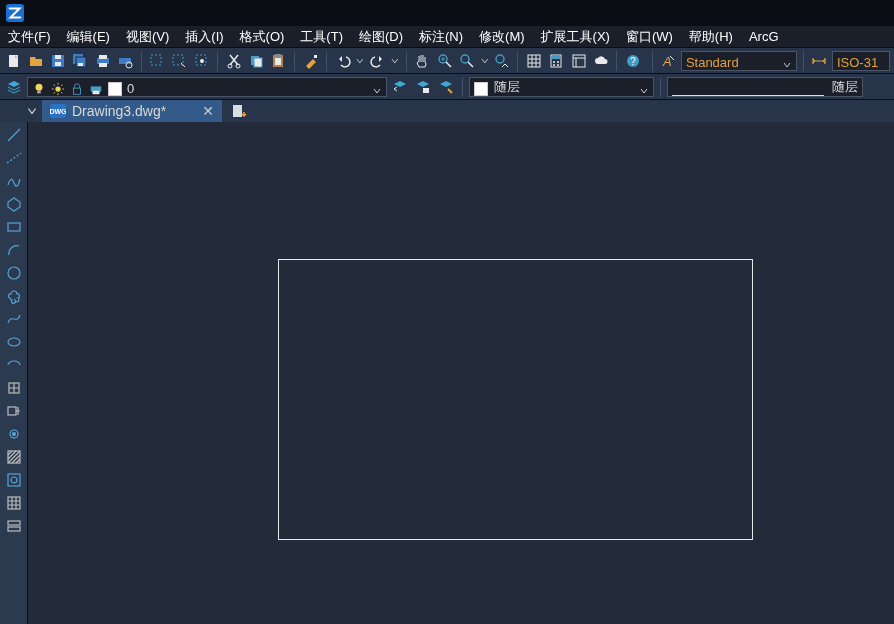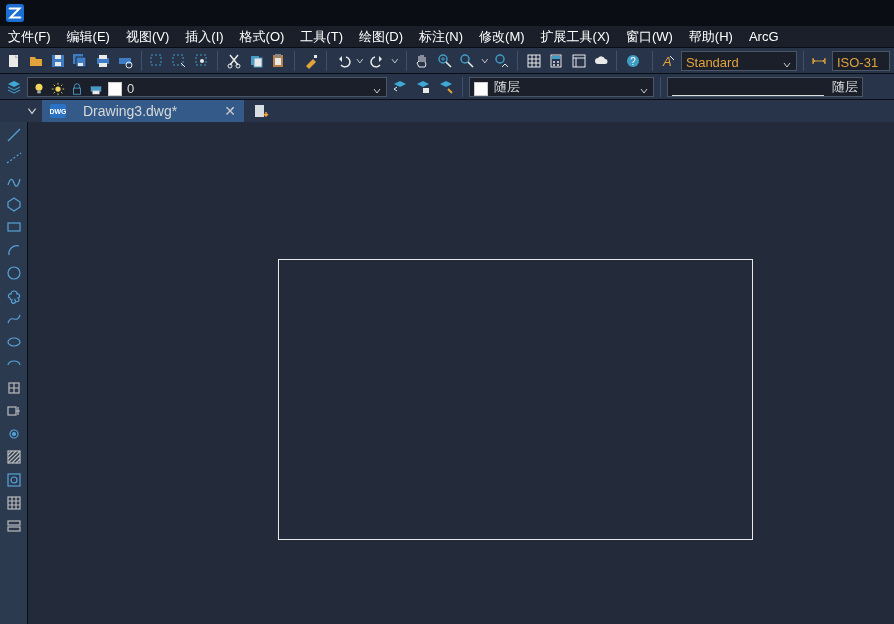--- a/index.html
+++ b/index.html
@@ -19,21 +19,21 @@
   .tbtn svg { width:16px; height:16px; }
   .tsep { width:1px; height:20px; background:#40506a; margin:0 3px; }
   .combo { height:20px; background:#1a1f2a; border:1px solid #4a5666; display:flex; align-items:flex-end; padding:0 4px; color:#e2a23c; font-size:13px; font-family:monospace; }
   .combo .arrow { margin-left:auto; }
 
   
   .layer-sq { width:14px; height:14px; display:inline-block; border:1px solid #ccc; }
 
   
   .tabbar { height:22px; background:#28344a; display:flex; align-items:flex-end; padding-left:22px; }
-  .tab { height:22px; background:#335a88; display:flex; align-items:center; padding:0 8px; color:#d8d8d8; font-family:"MS Gothic",monospace; font-size:14px; gap:17px; }
+  .tab { height:22px; background:#335a88; display:flex; align-items:center; padding:0 8px; color:#d8d8d8; font-family:"MS Gothic",monospace; font-size:14px; gap:6px; }
   .tab .close { margin-left:30px; color:#ccc; cursor:pointer; font-size:14px; }
   .tab-new { width:22px; height:22px; display:flex; align-items:center; justify-content:center; background:#28344a; margin-left:6px; cursor:pointer; }
 
   
   .workspace { display:flex; height:calc(100% - 26px - 22px - 26px - 26px - 22px); }
   .sidetool { width:28px; background:#2c3a50; display:flex; flex-direction:column; align-items:center; padding-top:4px; gap:5px; border-right:1px solid #0a0e14; }
   .sbtn { width:22px; height:18px; display:flex; align-items:center; justify-content:center; cursor:pointer; }
   .sbtn svg { width:16px; height:16px; stroke:#56a2d6; fill:none; stroke-width:1.2; }
   .sbtn.grey svg { stroke:#bbb; }
   .canvas { flex:1; background:#232a39; position:relative; }

